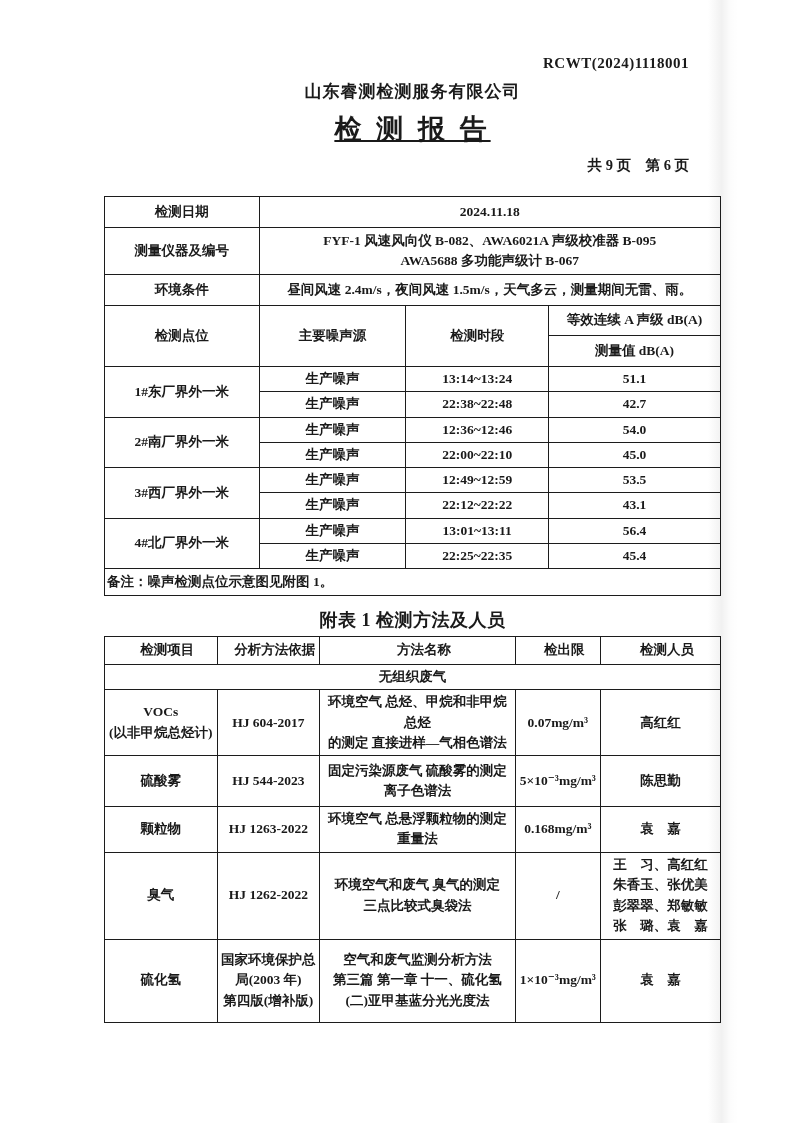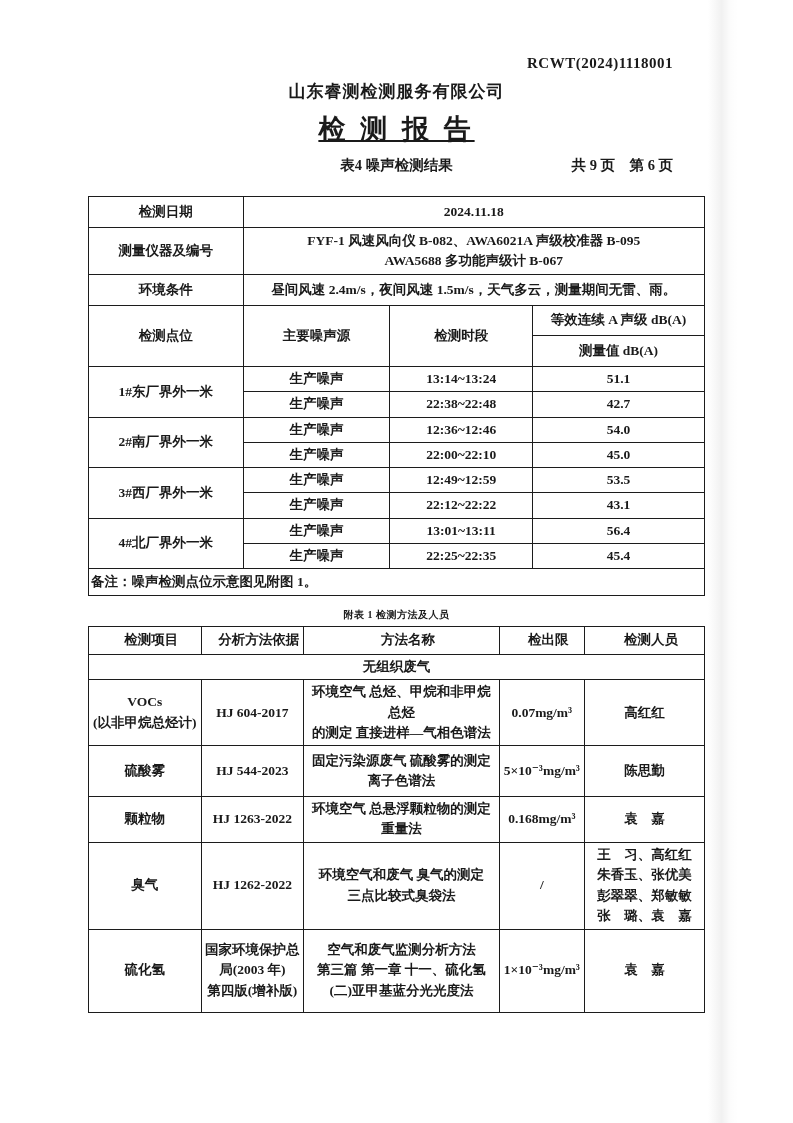--- a/index.html
+++ b/index.html
@@ -18,21 +18,21 @@
   .scan-edge {
     position: absolute;
     top: 0; bottom: 0;
     left: 708px;
     width: 30px;
     background: linear-gradient(90deg, rgba(0,0,0,0) 0%, rgba(0,0,0,0.055) 45%, rgba(0,0,0,0.01) 75%, rgba(0,0,0,0) 100%);
     pointer-events: none;
   }
   .content {
     position: absolute;
-    left: 88px;
+    left: 104px;
     top: 0;
     width: 617px;
   }
   .doc-number {
     margin-top: 55px;
     text-align: right;
     padding-right: 32px;
     font-size: 15px;
     font-weight: bold;
     letter-spacing: 0.5px;
@@ -90,21 +90,21 @@
   .h30 td { height: 30px; }
   .h33 td { height: 16px; }
   .note-cell {
     height: 27px;
     text-align: left;
     padding-left: 2px;
   }
   .methods-caption {
     margin-top: 12px;
     text-align: center;
-    font-size: 10px;
+    font-size: 18px;
     font-weight: bold;
     letter-spacing: 0.5px;
   }
   .methods-table { margin-top: 4px; }
   .mh-header td { height: 28px; padding-left: 16px; }
   .mh-section td { height: 24px; }
   .mh-vocs td { height: 54px; }
   .mh-sulfuric td { height: 51px; }
   .mh-particulate td { height: 45px; }
   .mh-odor td { height: 87px; }
@@ -115,21 +115,20 @@
 <body>
 
 <div class="page">
   <div class="content">
 
     <div class="doc-number">RCWT(2024)1118001</div>
     <div class="company">山东睿测检测服务有限公司</div>
     <div class="report-title">检 测 报 告</div>
 
     <div class="caption-row">
-      <div class="caption-center">表4 噪声检测结果</div>
       <div class="caption-right">共 9 页　第 6 页</div>
     </div>
 
     <table class="noise-table">
       <colgroup>
         <col style="width:25.1%">
           <col style="width:23.8%">
           <col style="width:23.2%">
           <col style="width:27.9%">
       </colgroup>

